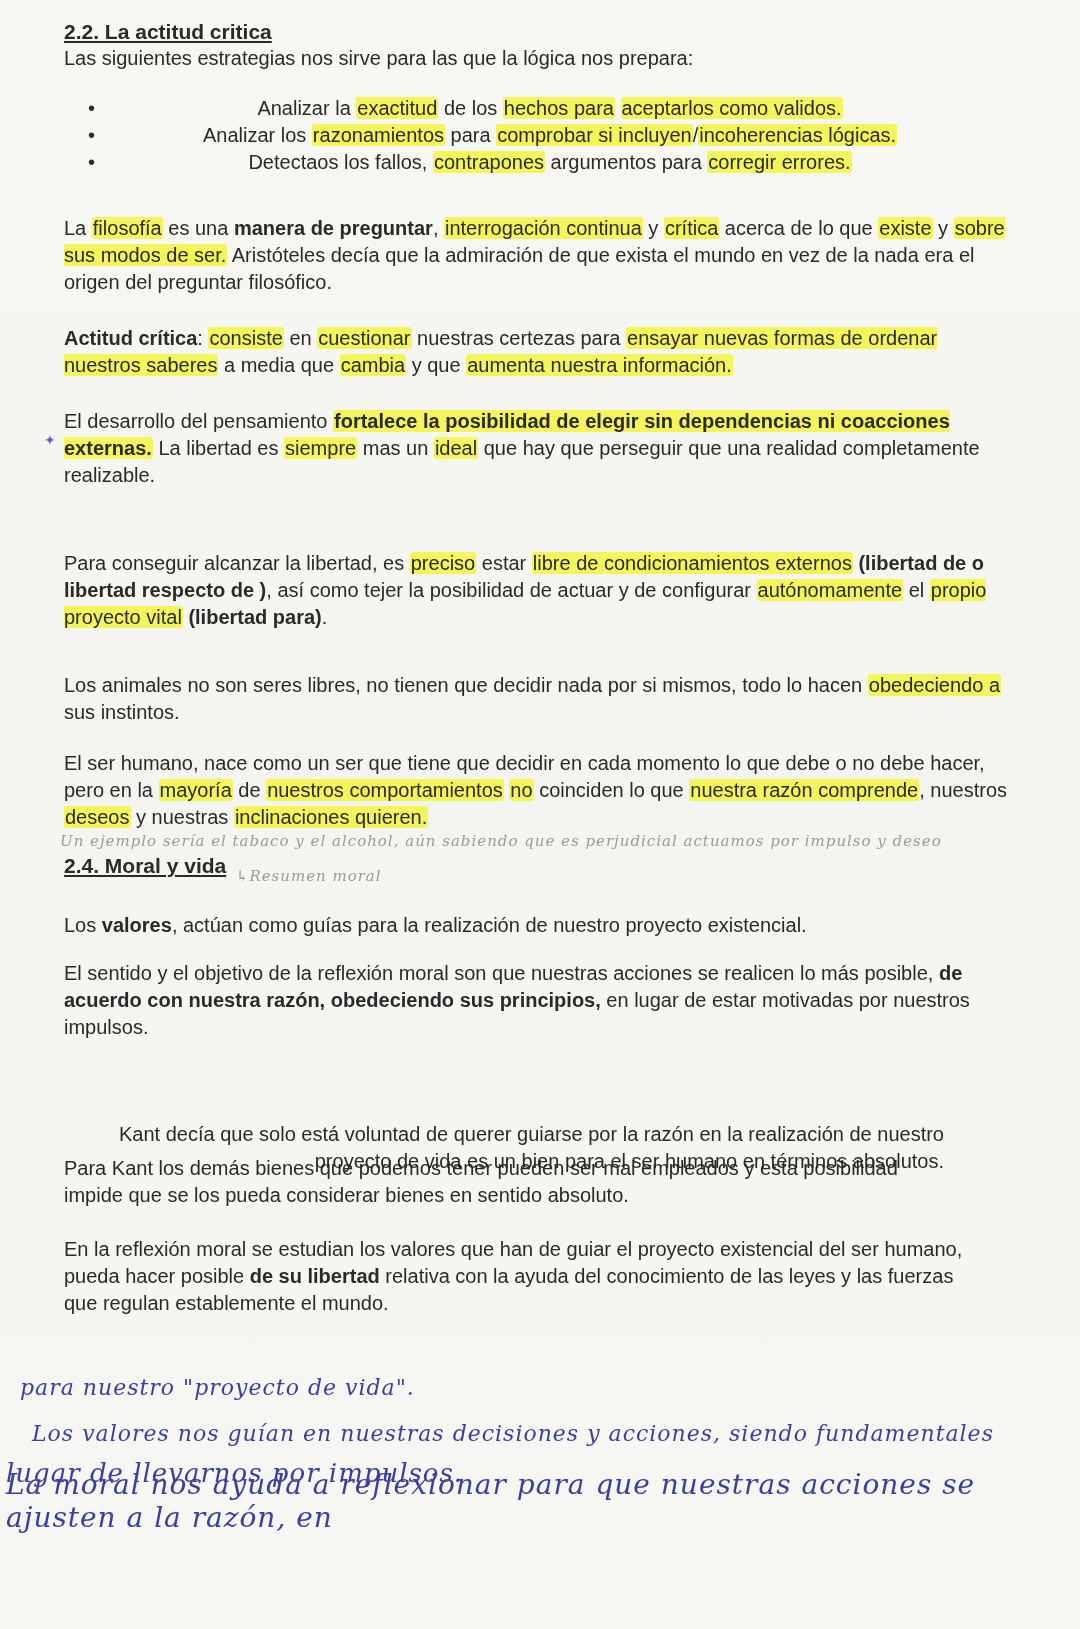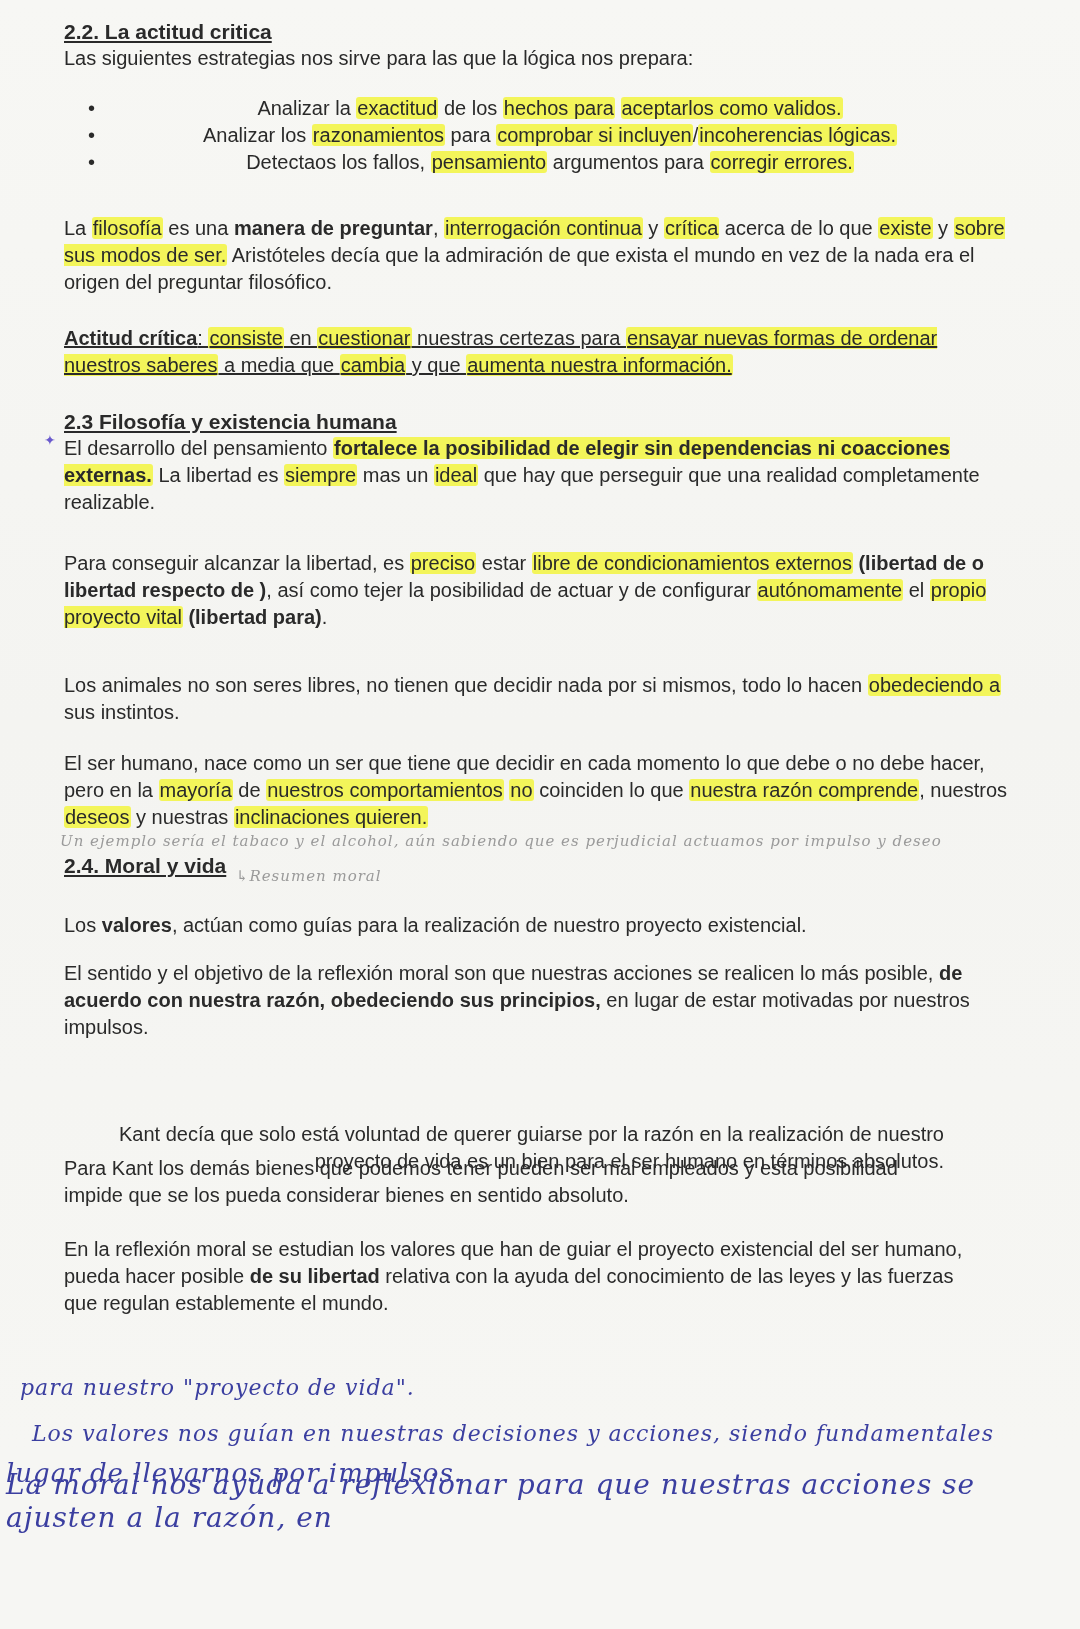--- a/index.html
+++ b/index.html
@@ -35,35 +35,34 @@
 
   <div class="block" style="top:18px;">
     <div class="h">2.2. La actitud critica</div>
     <div>Las siguientes estrategias nos sirve para las que la lógica nos prepara:</div>
   </div>
 
   <div class="block" style="top:95px;left:88px;width:900px;">
     <ul>
       <li><span>Analizar la </span><span class="hl">exactitud</span><span> de los </span><span class="hl">hechos para</span><span> </span><span class="hl">aceptarlos como validos.</span></li>
       <li><span>Analizar los </span><span class="hl">razonamientos</span><span> para </span><span class="hl">comprobar si incluyen</span><span>/</span><span class="hl">incoherencias lógicas.</span></li>
-      <li><span>Detectaos los fallos, </span><span class="hl">pensamiento</span><span> argumentos para </span><span class="hl">corregir errores.</span></li>
+      <li><span>Detectaos los fallos, </span><span class="hl">contrapones</span><span> argumentos para </span><span class="hl">corregir errores.</span></li>
     </ul>
   </div>
 
   <div class="block" style="top:215px;">
     <span>La </span><span class="hl">filosofía</span><span> es una </span><span class="b">manera de preguntar</span><span>, </span><span class="hl">interrogación continua</span><span> y </span><span class="hl">crítica</span><span> acerca de lo que </span><span class="hl">existe</span><span> y </span><span class="hl">sobre sus modos de ser.</span><span> Aristóteles decía que la admiración de que exista el mundo en vez de la nada era el origen del preguntar filosófico.</span>
   </div>
 
-  <div class="block" style="top:325px;text-decoration:underline;">
+  <div class="block" style="top:325px;">
     <span class="b">Actitud crítica</span><span>: </span><span class="hl">consiste</span><span> en </span><span class="hl">cuestionar</span><span> nuestras certezas para </span><span class="hl">ensayar nuevas formas de ordenar nuestros saberes</span><span> a media que </span><span class="hl">cambia</span><span> y que </span><span class="hl">aumenta nuestra información.</span>
   </div>
 
   <span class="star">✦</span>
   <div class="block" style="top:408px;">
-    <div class="h">2.3 Filosofía y existencia humana</div>
     <div>
       <span>El desarrollo del pensamiento </span><span class="hl b">fortalece la posibilidad de elegir sin dependencias ni coacciones externas.</span><span> La libertad es </span><span class="hl">siempre</span><span> mas un </span><span class="hl">ideal</span><span> que hay que perseguir que una realidad completamente realizable.</span>
     </div>
   </div>
 
   <div class="block" style="top:550px;">
     <span>Para conseguir alcanzar la libertad, es </span><span class="hl">preciso</span><span> estar </span><span class="hl">libre de condicionamientos externos</span><span> </span><span class="b">(libertad de o libertad respecto de )</span><span>, así como tejer la posibilidad de actuar y de configurar </span><span class="hl">autónomamente</span><span> el </span><span class="hl">propio proyecto vital</span><span> </span><span class="b">(libertad para)</span><span>.</span>
   </div>
 
   <div class="block" style="top:672px;">

